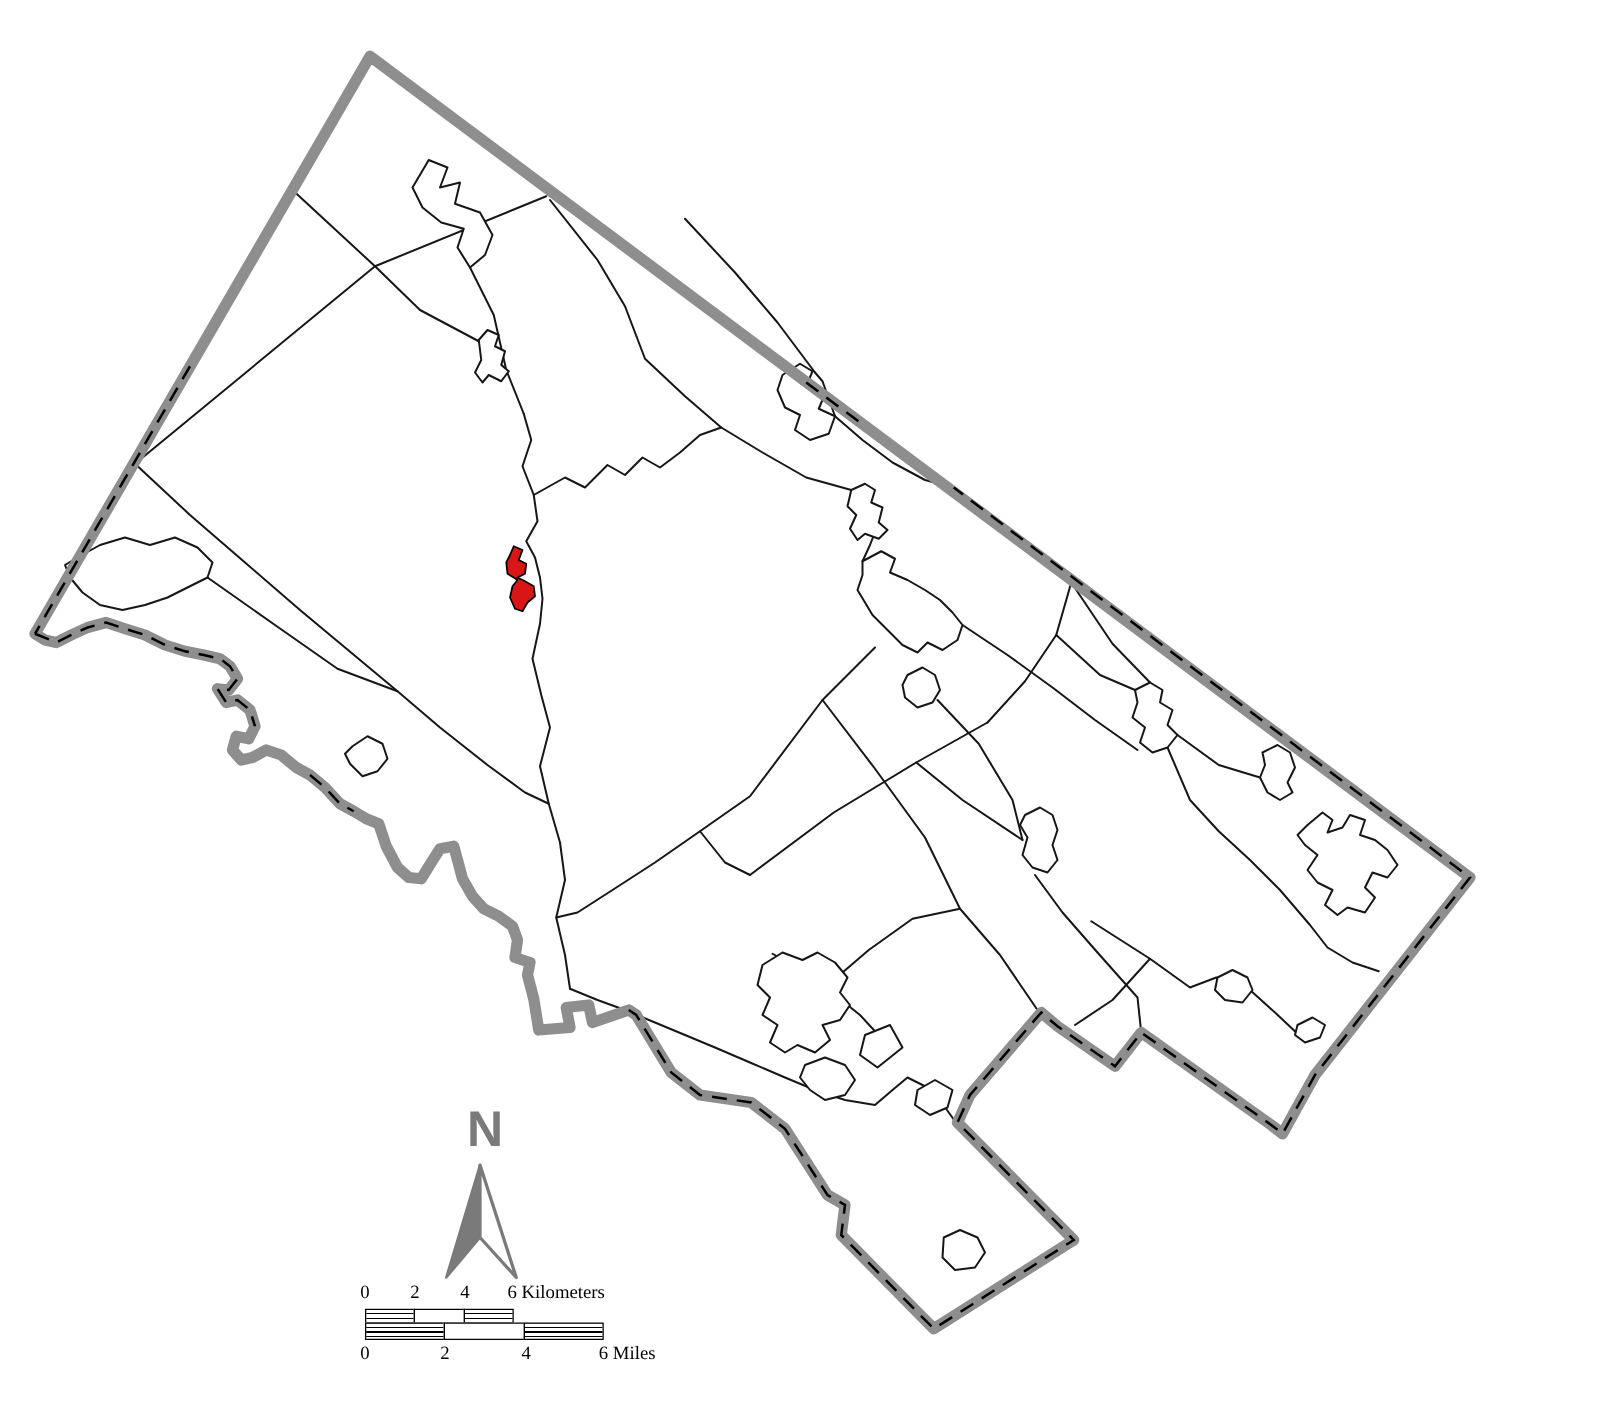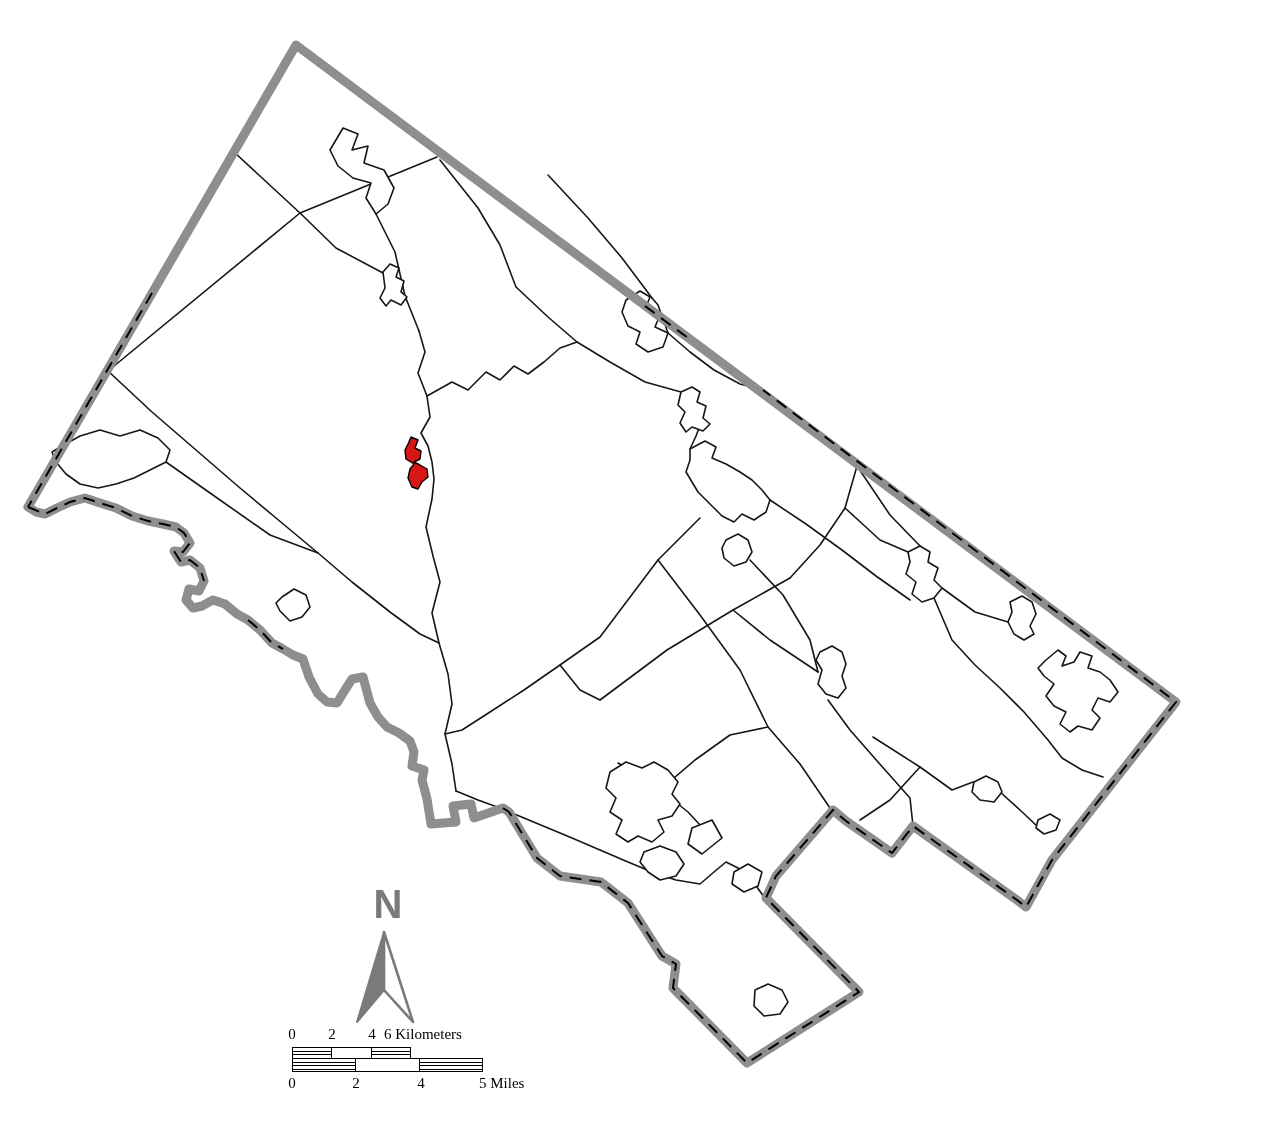--- a/index.html
+++ b/index.html
@@ -99,19 +99,19 @@
   </div>
   <div class="bar mibar">
     <div class="seg striped"></div>
     <div class="seg"></div>
     <div class="seg striped"></div>
   </div>
 
   <span class="tick km-t" style="left:292px">0</span>
   <span class="tick km-t" style="left:332px">2</span>
   <span class="tick km-t" style="left:372px">4</span>
-  <span class="tick-end km-t" style="left:384px">6 Kilometers</span>
+  <span class="tick-end km-t" style="left:406px">6 Kilometers</span>
 
   <span class="tick mi-t" style="left:292px">0</span>
   <span class="tick mi-t" style="left:356px">2</span>
   <span class="tick mi-t" style="left:421px">4</span>
-  <span class="tick-end mi-t" style="left:479px">5 Miles</span>
+  <span class="tick-end mi-t" style="left:479px">6 Miles</span>
 </div>
 
 </body></html>

